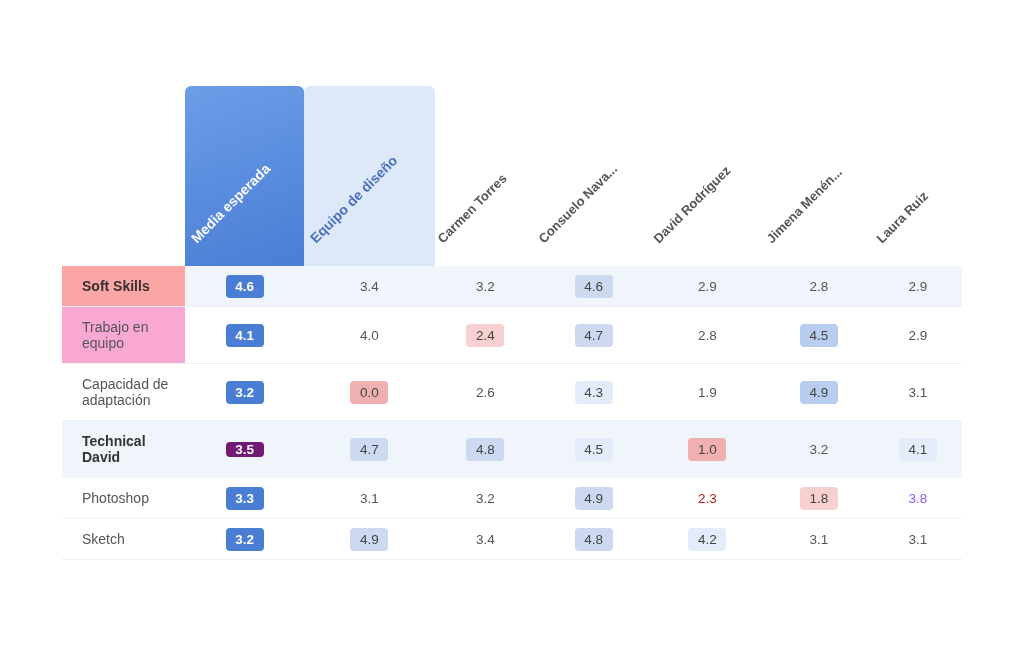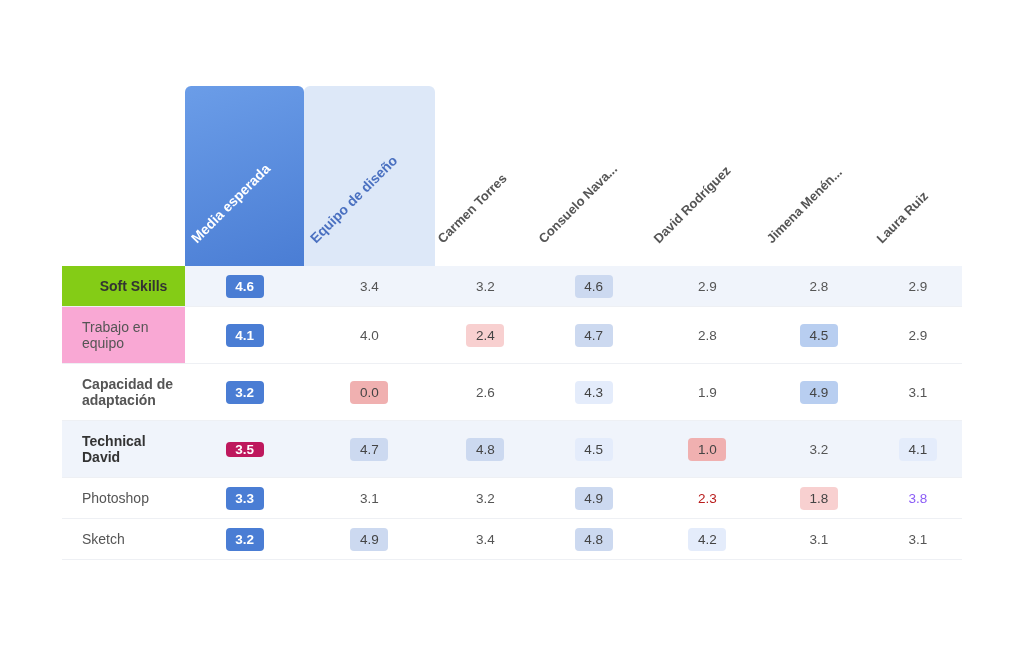--- a/index.html
+++ b/index.html
@@ -111,52 +111,52 @@
 
         <th class="col-header" style="width:88px;">
           <div class="rotated-wrapper" style="height:180px; padding-left:10px; padding-bottom:12px;">
             <span class="rotated-text">Laura Ruiz</span>
           </div>
         </th>
       </tr>
     </thead>
     <tbody id="table-body">
     <tr>
-          <td style="text-align: center; padding-left: 20px; padding-top: 12px; padding-bottom: 12px; font-size: 14px; border-bottom: 1px solid rgb(238, 240, 244); font-weight: 700; color: rgb(51, 51, 51); background: #84cc16; margin-top: 12px;">Soft Skills</td>
+          <td style="text-align: left; padding-left: 20px; padding-top: 12px; padding-bottom: 12px; font-size: 14px; border-bottom: 1px solid rgb(238, 240, 244); font-weight: 700; color: rgb(51, 51, 51); background: #fca5a5; margin-top: 12px;">Soft Skills</td>
           <td style="text-align: center; padding: 8px 6px; border-bottom: 1px solid rgb(238, 240, 244); background: rgb(240, 244, 251);"><span style="background: rgb(74, 125, 212); color: rgb(255, 255, 255); font-weight: 700; display: inline-block; min-width: 38px; padding: 4px 6px; border-radius: 4px; font-size: 13.5px;">4.6</span></td>
           <td style="text-align: center; padding: 8px 6px; border-bottom: 1px solid rgb(238, 240, 244); background: rgb(240, 244, 251);"><span style="color: rgb(85, 85, 85); display: inline-block; min-width: 38px; padding: 4px 6px; border-radius: 4px; font-size: 13.5px;">3.4</span></td>
           <td style="text-align: center; padding: 8px 6px; border-bottom: 1px solid rgb(238, 240, 244); background: rgb(240, 244, 251);"><span style="color: rgb(85, 85, 85); display: inline-block; min-width: 38px; padding: 4px 6px; border-radius: 4px; font-size: 13.5px;">3.2</span></td>
           <td style="text-align: center; padding: 8px 6px; border-bottom: 1px solid rgb(238, 240, 244); background: rgb(240, 244, 251);"><span style="background: rgb(204, 217, 240); color: rgb(68, 68, 68); display: inline-block; min-width: 38px; padding: 4px 6px; border-radius: 4px; font-size: 13.5px;">4.6</span></td>
           <td style="text-align: center; padding: 8px 6px; border-bottom: 1px solid rgb(238, 240, 244); background: rgb(240, 244, 251);"><span style="color: rgb(85, 85, 85); display: inline-block; min-width: 38px; padding: 4px 6px; border-radius: 4px; font-size: 13.5px;">2.9</span></td>
           <td style="text-align: center; padding: 8px 6px; border-bottom: 1px solid rgb(238, 240, 244); background: rgb(240, 244, 251);"><span style="color: rgb(85, 85, 85); display: inline-block; min-width: 38px; padding: 4px 6px; border-radius: 4px; font-size: 13.5px;">2.8</span></td>
           <td style="text-align: center; padding: 8px 6px; border-bottom: 1px solid rgb(238, 240, 244); background: rgb(240, 244, 251);"><span style="color: rgb(85, 85, 85); display: inline-block; min-width: 38px; padding: 4px 6px; border-radius: 4px; font-size: 13.5px;">2.9</span></td>
         </tr>
         <tr>
           <td style="text-align: left; padding-left: 20px; padding-top: 12px; padding-bottom: 12px; font-size: 14px; border-bottom: 1px solid rgb(238, 240, 244); color: rgb(85, 85, 85); background: #f9a8d4;">Trabajo en equipo</td>
           <td style="text-align: center; padding: 8px 6px; border-bottom: 1px solid rgb(238, 240, 244);"><span style="background: rgb(74, 125, 212); color: rgb(255, 255, 255); font-weight: 700; display: inline-block; min-width: 38px; padding: 4px 6px; border-radius: 4px; font-size: 13.5px;">4.1</span></td>
           <td style="text-align: center; padding: 0 6px; border-bottom: 1px solid rgb(238, 240, 244);"><span style="color: rgb(85, 85, 85); display: inline-block; min-width: 38px; padding: 4px 6px; border-radius: 4px; font-size: 13.5px;">4.0</span></td>
           <td style="text-align: center; padding: 8px 6px; border-bottom: 1px solid rgb(238, 240, 244);"><span style="background: rgb(248, 208, 208); color: rgb(68, 68, 68); display: inline-block; min-width: 38px; padding: 4px 6px; border-radius: 4px; font-size: 13.5px;">2.4</span></td>
           <td style="text-align: center; padding: 8px 6px; border-bottom: 1px solid rgb(238, 240, 244);"><span style="background: rgb(204, 217, 240); color: rgb(68, 68, 68); display: inline-block; min-width: 38px; padding: 4px 6px; border-radius: 4px; font-size: 13.5px;">4.7</span></td>
           <td style="text-align: center; padding: 8px 6px; border-bottom: 1px solid rgb(238, 240, 244);"><span style="color: rgb(85, 85, 85); display: inline-block; min-width: 38px; padding: 4px 6px; border-radius: 4px; font-size: 13.5px;">2.8</span></td>
           <td style="text-align: center; padding: 8px 6px; border-bottom: 1px solid rgb(238, 240, 244);"><span style="background: rgb(184, 206, 240); color: rgb(68, 68, 68); display: inline-block; min-width: 38px; padding: 4px 6px; border-radius: 4px; font-size: 13.5px;">4.5</span></td>
           <td style="text-align: center; padding: 8px 6px; border-bottom: 1px solid rgb(238, 240, 244);"><span style="color: rgb(85, 85, 85); display: inline-block; min-width: 38px; padding: 4px 6px; border-radius: 4px; font-size: 13.5px;">2.9</span></td>
         </tr>
         <tr>
-          <td style="text-align: left; padding-left: 20px; padding-top: 12px; padding-bottom: 12px; font-size: 14px; border-bottom: 1px solid rgb(238, 240, 244); color: rgb(85, 85, 85); background: rgb(255, 255, 255); font-weight: bold;">Capacidad de adaptación</td>
+          <td style="text-align: left; padding-left: 20px; padding-top: 12px; padding-bottom: 12px; font-size: 14px; border-bottom: 1px solid rgb(238, 240, 244); color: rgb(85, 85, 85); background: rgb(255, 255, 255);">Capacidad de adaptación</td>
           <td style="text-align: center; padding: 8px 6px; border-bottom: 1px solid rgb(238, 240, 244);"><span style="background: rgb(74, 125, 212); color: rgb(255, 255, 255); font-weight: 700; display: inline-block; min-width: 38px; padding: 4px 6px; border-radius: 4px; font-size: 13.5px;">3.2</span></td>
           <td style="text-align: center; padding: 8px 6px; border-bottom: 1px solid rgb(238, 240, 244);"><span style="background: rgb(240, 176, 176); color: rgb(68, 68, 68); display: inline-block; min-width: 38px; padding: 4px 6px; border-radius: 4px; font-size: 13.5px;">0.0</span></td>
           <td style="text-align: center; padding: 8px 6px; border-bottom: 1px solid rgb(238, 240, 244);"><span style="color: rgb(85, 85, 85); display: inline-block; min-width: 38px; padding: 4px 6px; border-radius: 4px; font-size: 13.5px;">2.6</span></td>
           <td style="text-align: center; padding: 8px 6px; border-bottom: 1px solid rgb(238, 240, 244);"><span style="background: rgb(228, 236, 251); color: rgb(68, 68, 68); display: inline-block; min-width: 38px; padding: 4px 6px; border-radius: 4px; font-size: 13.5px;">4.3</span></td>
           <td style="text-align: center; padding: 8px 6px; border-bottom: 1px solid rgb(238, 240, 244);"><span style="color: rgb(85, 85, 85); display: inline-block; min-width: 38px; padding: 4px 6px; border-radius: 4px; font-size: 13.5px;">1.9</span></td>
           <td style="text-align: center; padding: 8px 6px; border-bottom: 1px solid rgb(238, 240, 244);"><span style="background: rgb(184, 206, 240); color: rgb(68, 68, 68); display: inline-block; min-width: 38px; padding: 4px 6px; border-radius: 4px; font-size: 13.5px;">4.9</span></td>
           <td style="text-align: center; padding: 8px 6px; border-bottom: 1px solid rgb(238, 240, 244);"><span style="color: rgb(85, 85, 85); display: inline-block; min-width: 38px; padding: 4px 6px; border-radius: 4px; font-size: 13.5px;">3.1</span></td>
         </tr>
         <tr>
           <td style="text-align: left; padding-left: 20px; padding-top: 12px; padding-bottom: 12px; font-size: 14px; border-bottom: 1px solid rgb(238, 240, 244); font-weight: 700; color: rgb(51, 51, 51); background: rgb(240, 244, 251);">Technical David</td>
-          <td style="text-align: center; padding: 8px 6px; border-bottom: 1px solid rgb(238, 240, 244); background: rgb(240, 244, 251);"><span style="background: #be185d; color: rgb(255, 255, 255); font-weight: 700; display: inline-block; min-width: 38px; padding: 0 6px; border-radius: 4px; font-size: 13.5px;">3.5</span></td>
+          <td style="text-align: center; padding: 8px 6px; border-bottom: 1px solid rgb(238, 240, 244); background: rgb(240, 244, 251);"><span style="background: #701a75; color: rgb(255, 255, 255); font-weight: 700; display: inline-block; min-width: 38px; padding: 0 6px; border-radius: 4px; font-size: 13.5px;">3.5</span></td>
           <td style="text-align: center; padding: 8px 6px; border-bottom: 1px solid rgb(238, 240, 244); background: rgb(240, 244, 251);"><span style="background: rgb(204, 217, 240); color: rgb(68, 68, 68); display: inline-block; min-width: 38px; padding: 4px 6px; border-radius: 4px; font-size: 13.5px;">4.7</span></td>
           <td style="text-align: center; padding: 8px 6px; border-bottom: 1px solid rgb(238, 240, 244); background: rgb(240, 244, 251);"><span style="background: rgb(204, 217, 240); color: rgb(68, 68, 68); display: inline-block; min-width: 38px; padding: 4px 6px; border-radius: 4px; font-size: 13.5px;">4.8</span></td>
           <td style="text-align: center; padding: 8px 6px; border-bottom: 1px solid rgb(238, 240, 244); background: rgb(240, 244, 251);"><span style="background: rgb(228, 236, 251); color: rgb(68, 68, 68); display: inline-block; min-width: 38px; padding: 4px 6px; border-radius: 4px; font-size: 13.5px;">4.5</span></td>
           <td style="text-align: center; padding: 8px 6px; border-bottom: 1px solid rgb(238, 240, 244); background: rgb(240, 244, 251);"><span style="background: rgb(240, 176, 176); color: rgb(68, 68, 68); display: inline-block; min-width: 38px; padding: 4px 6px; border-radius: 4px; font-size: 13.5px;">1.0</span></td>
           <td style="text-align: center; padding: 8px 6px; border-bottom: 1px solid rgb(238, 240, 244); background: rgb(240, 244, 251);"><span style="color: rgb(85, 85, 85); display: inline-block; min-width: 38px; padding: 4px 6px; border-radius: 4px; font-size: 13.5px;">3.2</span></td>
           <td style="text-align: center; padding: 8px 6px; border-bottom: 1px solid rgb(238, 240, 244); background: rgb(240, 244, 251);"><span style="background: rgb(228, 236, 251); color: rgb(68, 68, 68); display: inline-block; min-width: 38px; padding: 4px 6px; border-radius: 4px; font-size: 13.5px;">4.1</span></td>
         </tr>
         <tr>
           <td style="text-align: left; padding-left: 20px; padding-top: 12px; padding-bottom: 12px; font-size: 14px; border-bottom: 1px solid rgb(238, 240, 244); color: rgb(85, 85, 85); background: rgb(255, 255, 255);">Photoshop</td>
           <td style="text-align: center; padding: 8px 6px; border-bottom: 1px solid rgb(238, 240, 244);"><span style="background: rgb(74, 125, 212); color: rgb(255, 255, 255); font-weight: 700; display: inline-block; min-width: 38px; padding: 4px 6px; border-radius: 4px; font-size: 13.5px;">3.3</span></td>

